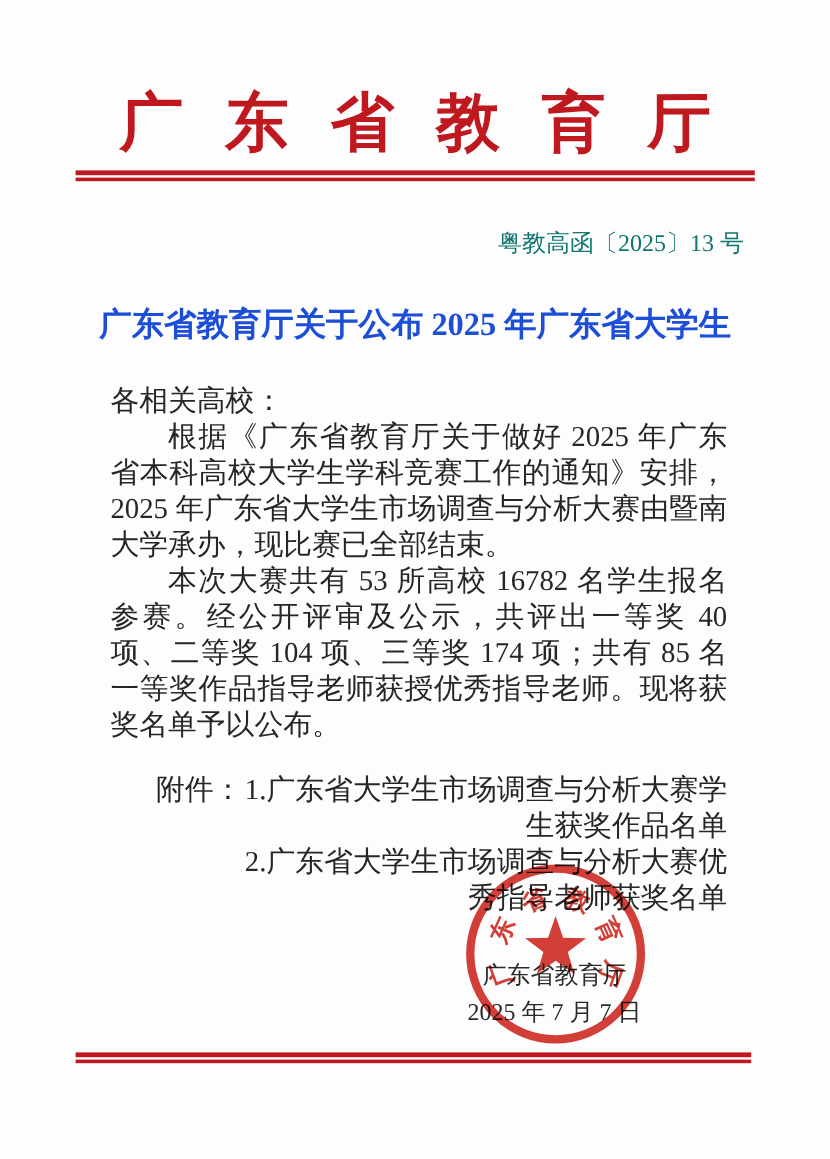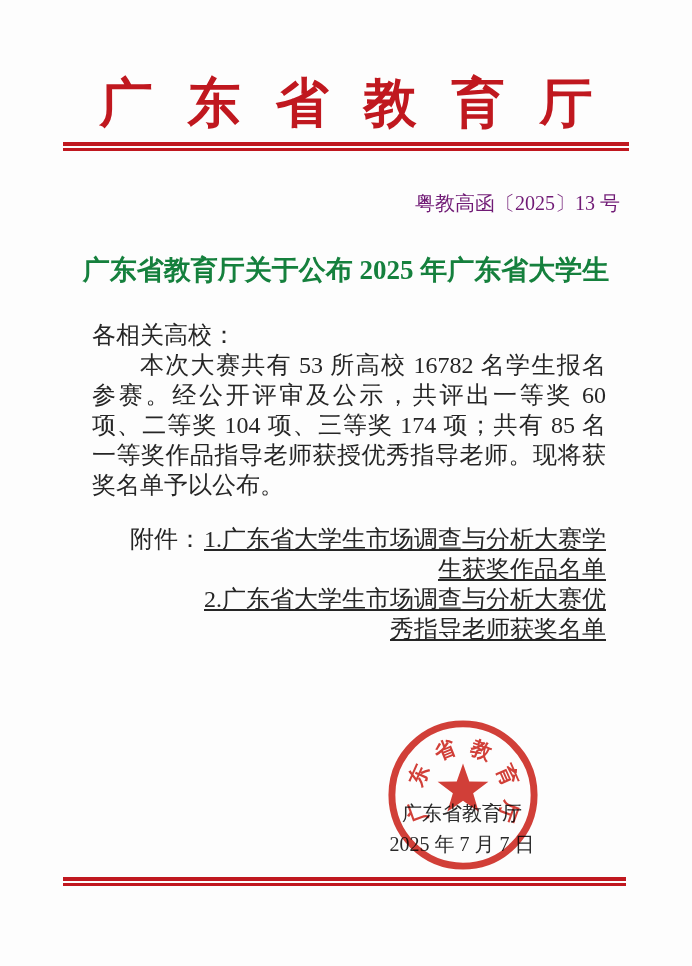--- a/index.html
+++ b/index.html
@@ -34,46 +34,46 @@
     height:2px;
     border-top:4px solid var(--red);
     border-bottom:3px solid var(--red);
   }
   .doc-number{
     margin-top:38px;
     text-align:right;
     padding-right:72px;
     font-size:20px;
     line-height:28px;
-    color:#701a75;
+    color:#0f766e;
   }
   .doc-title{
     margin:34px 46px 0 46px;
     font-size:27px;
     font-weight:bold;
     text-align:center;
     line-height:39px;
-    color:#15803d;
+    color:#1d4ed8;
   }
   .body-text{
     margin:30px 86px 0 92px;
     font-size:24px;
     line-height:30px;
     text-align:justify;
   }
   .salutation{margin:0;}
   .para{margin:0;text-indent:2em;}
   .attachment{
     display:flex;
     margin-top:24px;
     margin-left:38px;
     text-align:right;
   }
   .attachment-label{flex:0 0 auto;white-space:nowrap;}
-  .attachment-items{flex:1 1 auto;text-decoration:underline;}
+  .attachment-items{flex:1 1 auto;}
   .attachment-item{
     margin:0;
     text-indent:-1.1em;
     padding-left:1.1em;
   }
   .signature-block{
     position:absolute;
     top:798px;left:312px;width:300px;
     text-align:center;
     font-size:20px;
@@ -110,21 +110,22 @@
   <div class="double-rule"></div>
 
   <div class="doc-number">粤教高函〔2025〕13 号</div>
 
   <div class="doc-title">
     <div>广东省教育厅关于公布 2025 年广东省大学生</div>
   </div>
 
   <div class="body-text">
     <p class="salutation">各相关高校：</p>
-    <p class="para">本次大赛共有 53 所高校 16782 名学生报名参赛。经公开评审及公示，共评出一等奖 60 项、二等奖 104 项、三等奖 174 项；共有 85 名一等奖作品指导老师获授优秀指导老师。现将获奖名单予以公布。</p>
+    <p class="para">根据《广东省教育厅关于做好 2025 年广东省本科高校大学生学科竞赛工作的通知》安排，2025 年广东省大学生市场调查与分析大赛由暨南大学承办，现比赛已全部结束。</p>
+    <p class="para">本次大赛共有 53 所高校 16782 名学生报名参赛。经公开评审及公示，共评出一等奖 40 项、二等奖 104 项、三等奖 174 项；共有 85 名一等奖作品指导老师获授优秀指导老师。现将获奖名单予以公布。</p>
 
     <div class="attachment">
       <span class="attachment-label">附件：</span>
       <div class="attachment-items">
         <p class="attachment-item">1.广东省大学生市场调查与分析大赛学生获奖作品名单</p>
         <p class="attachment-item">2.广东省大学生市场调查与分析大赛优秀指导老师获奖名单</p>
       </div>
     </div>
   </div>
 

